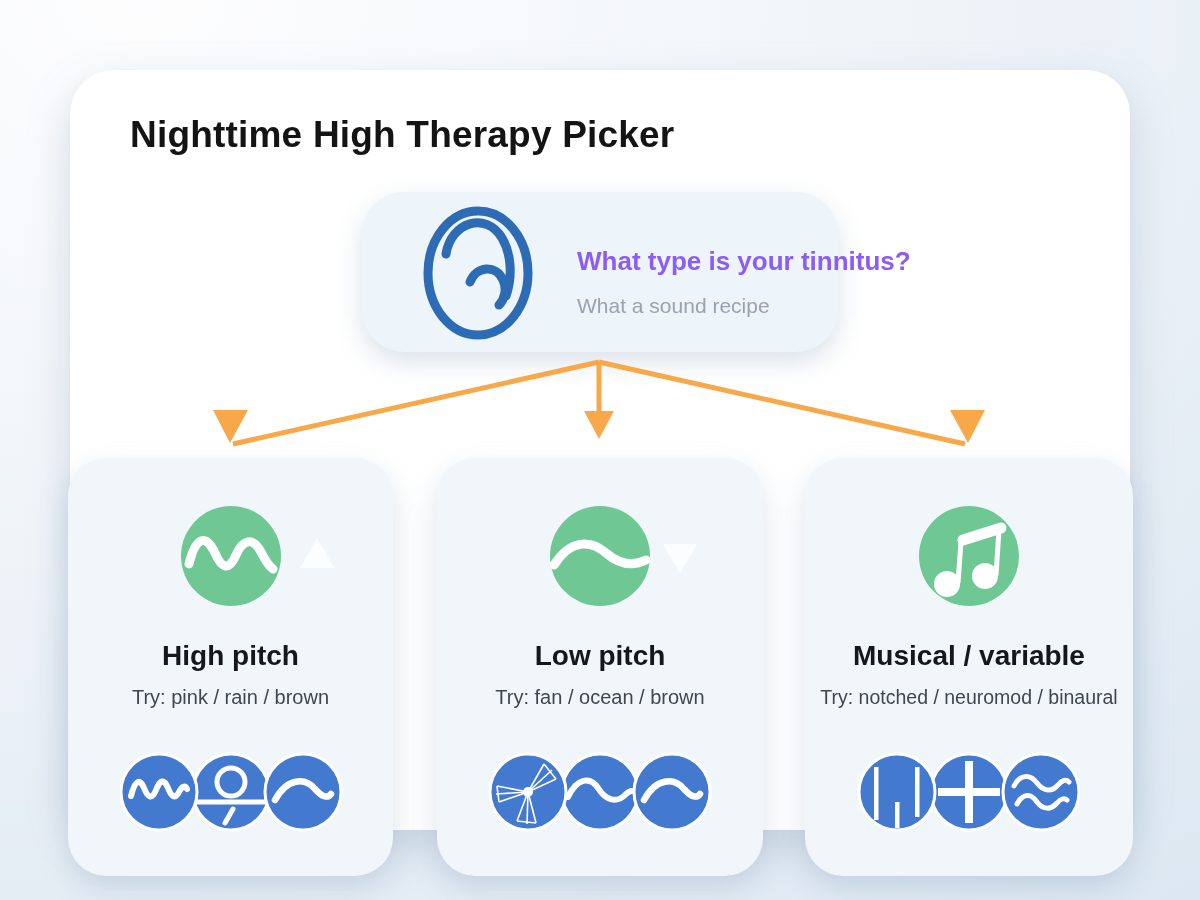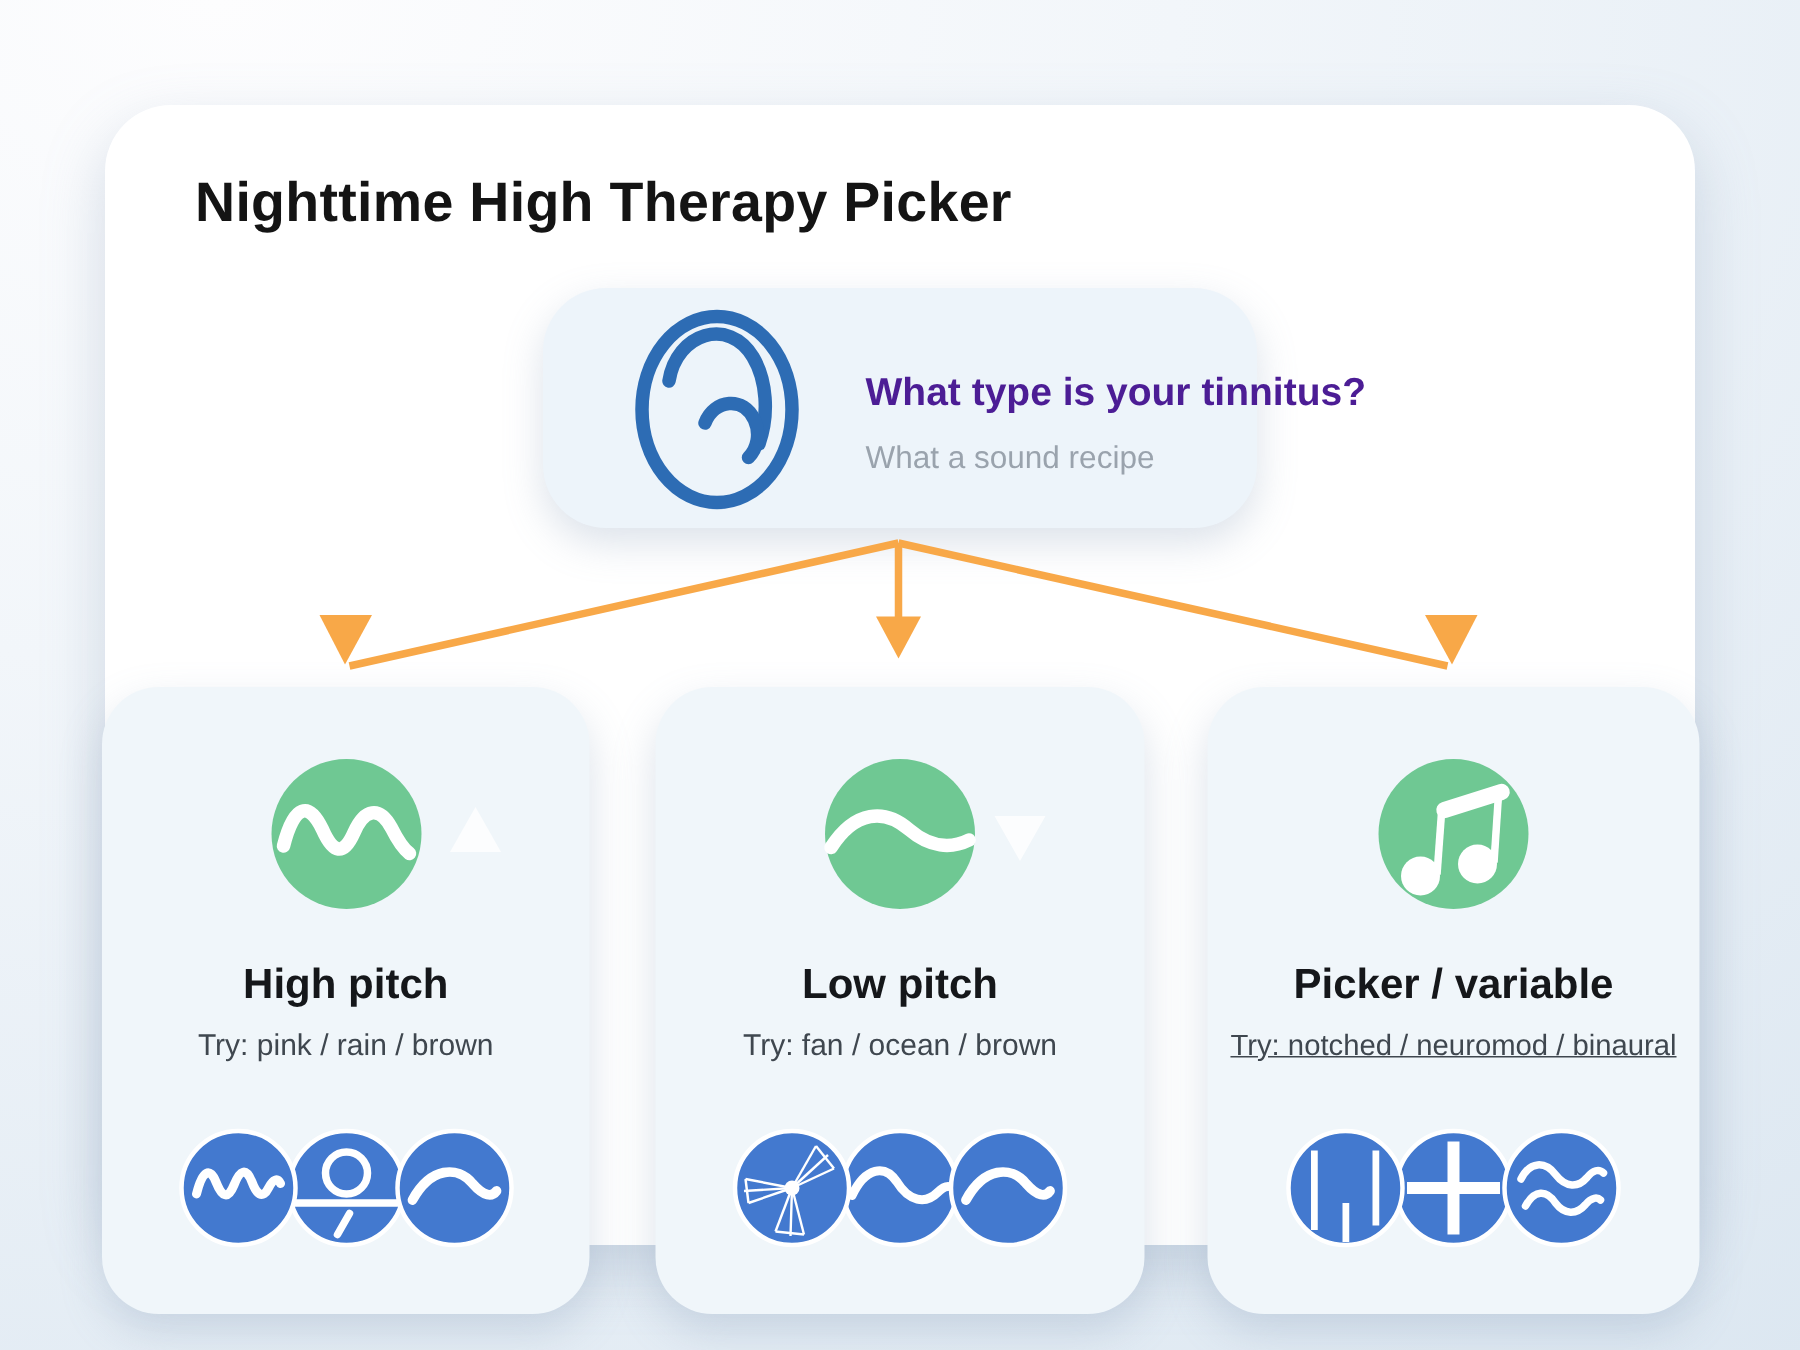--- a/index.html
+++ b/index.html
@@ -22,21 +22,21 @@
     font-size:37px; font-weight:bold; color:#141414; letter-spacing:.2px;
   }
   .decision {
     position:absolute; left:362px; top:192px; width:476px; height:160px;
     background:#edf4fa; border-radius:42px;
     box-shadow:0 10px 26px rgba(140,160,185,.30);
   }
   .ear-wrap { position:absolute; left:44px; top:4px; width:142px; height:152px; }
   .q-title {
     position:absolute; left:215px; top:54px;
-    font-size:26px; font-weight:bold; color:#4c1d95; white-space:nowrap;
+    font-size:26px; font-weight:bold; color:#8b5cf6; white-space:nowrap;
   }
   .q-hint {
     position:absolute; left:215px; top:102px;
     font-size:21px; color:#9aa3ad; white-space:nowrap;
   }
   .arrows { position:absolute; left:170px; top:350px; width:860px; height:105px; }
   .card {
     position:absolute; top:458px; height:418px;
     background:#f0f6fa; border-radius:38px;
     box-shadow:0 12px 28px rgba(140,160,185,.30);
@@ -49,21 +49,21 @@
   .pitch-up   { left:232px; top:80px;  border-left:17px solid transparent; border-right:17px solid transparent; border-bottom:30px solid #ffffff; }
   .pitch-down { left:226px; top:86px;  border-left:17px solid transparent; border-right:17px solid transparent; border-top:30px solid #ffffff; }
   .card-label {
     position:absolute; left:0; top:182px; width:100%; text-align:center;
     font-size:28px; font-weight:bold; color:#15171a; white-space:nowrap;
   }
   .card-sub {
     position:absolute; left:0; top:228px; width:100%; text-align:center;
     font-size:20px; color:#3f474f; white-space:nowrap; overflow:visible;
   }
-  .card-2 .card-sub { font-size:19.5px;text-decoration:underline; }
+  .card-2 .card-sub { font-size:19.5px; }
   .cluster { position:absolute; left:50%; top:292px; width:240px; height:84px; margin-left:-120px; }
 </style>
 </head>
 <body>
 
 <div class="canvas">
 
   <div class="panel"></div>
 
   <div class="page-title">Nighttime High Therapy Picker</div>
@@ -165,21 +165,21 @@
 
   <div class="card card-2">
     <svg class="type-icon" viewBox="-54 -54 108 108">
       <circle cx="0" cy="0" r="50" fill="#6fc893"></circle>
       <line x1="-6" y1="-16" x2="32" y2="-28" stroke="#ffffff" stroke-width="11" stroke-linecap="round"></line>
       <line x1="-8" y1="-14" x2="-11" y2="27" stroke="#ffffff" stroke-width="5"></line>
       <line x1="30" y1="-26" x2="27" y2="19" stroke="#ffffff" stroke-width="5"></line>
       <circle cx="-22" cy="28" r="13" fill="#ffffff"></circle>
       <circle cx="16" cy="20" r="13" fill="#ffffff"></circle>
     </svg>
-    <div class="card-label">Picker / variable</div>
+    <div class="card-label">Musical / variable</div>
     <div class="card-sub">Try: notched / neuromod / binaural</div>
     <svg class="cluster" viewBox="0 0 240 84">
 
       <g transform="translate(120,42)">
         <circle r="38" fill="#4379cf" stroke="#ffffff" stroke-width="3"></circle>
         <rect x="-31" y="-4" width="62" height="8" fill="#ffffff"></rect>
         <rect x="-4" y="-31" width="8" height="62" fill="#ffffff"></rect>
       </g>
 
       <g transform="translate(192,42)">

